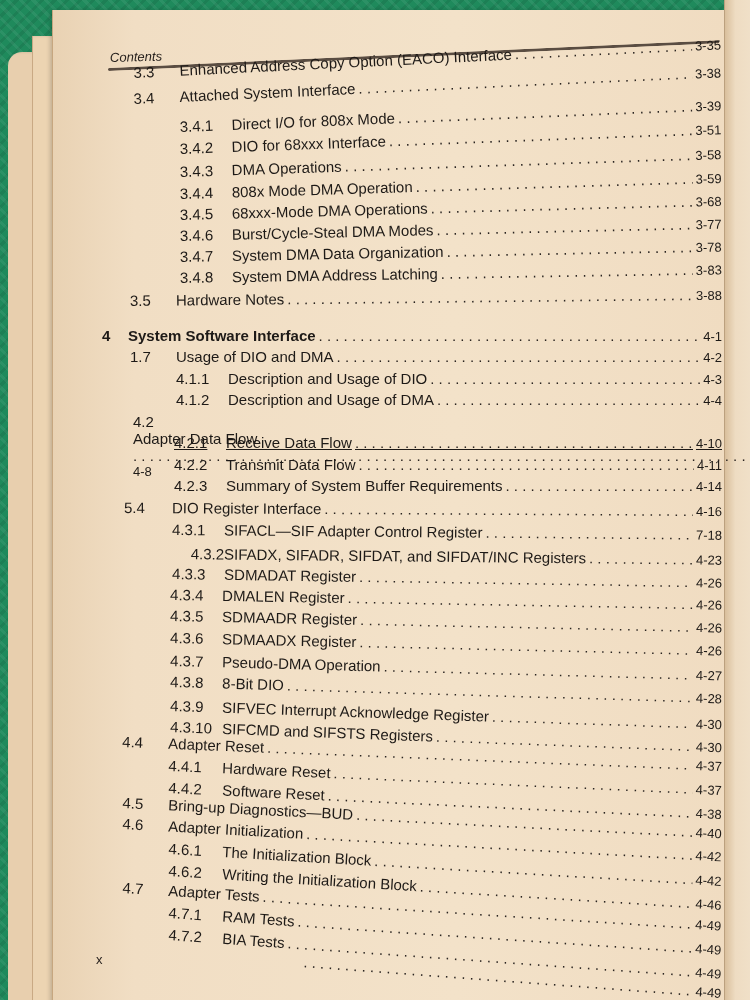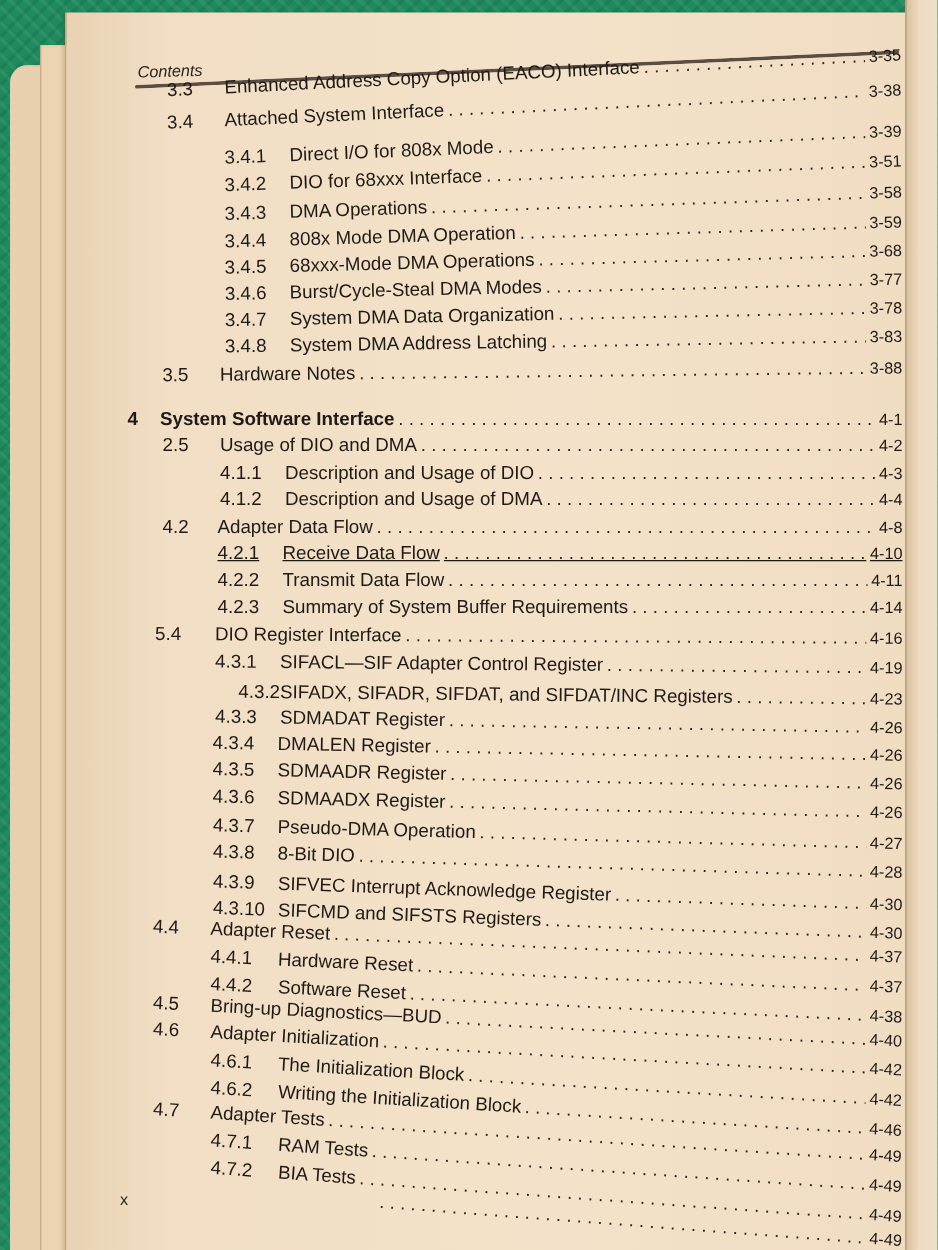--- a/index.html
+++ b/index.html
@@ -143,38 +143,38 @@
       <span class="leader"></span>
       <span class="pg">3-88</span>
     </div>
     <div class="toc-row chapter" style="left: 102px; top: 327px; width: 620px; transform: rotate(0deg);">
       <span class="num" style="width: 26px;">4</span>
       <span class="title">System Software Interface</span>
       <span class="leader"></span>
       <span class="pg">4-1</span>
     </div>
     <div class="toc-row" style="left: 130px; top: 348px; width: 592px; transform: rotate(0deg);">
-      <span class="num" style="width: 46px;">2.5</span>
+      <span class="num" style="width: 46px;">1.7</span>
       <span class="title">Usage of DIO and DMA</span>
       <span class="leader"></span>
       <span class="pg">4-2</span>
     </div>
     <div class="toc-row" style="left: 176px; top: 370px; width: 546px; transform: rotate(0deg); justify-content: space-between;">
       <span class="num" style="width: 52px;">4.1.1</span>
       <span class="title">Description and Usage of DIO</span>
       <span class="leader"></span>
       <span class="pg">4-3</span>
     </div>
     <div class="toc-row" style="left: 176px; top: 391px; width: 546px; transform: rotate(0deg);">
       <span class="num" style="width: 52px;">4.1.2</span>
       <span class="title">Description and Usage of DMA</span>
       <span class="leader"></span>
       <span class="pg">4-4</span>
     </div>
-    <div class="toc-row" style="left: 130px; top: 413px; width: 592px; transform: rotate(0deg);">
+    <div class="toc-row" style="left: 130px; top: 413px; width: 592px; transform: rotate(0deg); flex-direction: column;">
       <span class="num" style="width: 44px;">4.2</span>
       <span class="title">Adapter Data Flow</span>
       <span class="leader"></span>
       <span class="pg">4-8</span>
     </div>
     <div class="toc-row" style="left: 174px; top: 434px; width: 548px; transform: rotate(0deg); text-decoration: underline;">
       <span class="num" style="width: 52px;">4.2.1</span>
       <span class="title">Receive Data Flow</span>
       <span class="leader"></span>
       <span class="pg">4-10</span>
@@ -194,21 +194,21 @@
     <div class="toc-row" style="left: 124px; top: 499px; width: 598px; transform: rotate(0.3deg);">
       <span class="num" style="width: 48px;">5.4</span>
       <span class="title">DIO Register Interface</span>
       <span class="leader"></span>
       <span class="pg">4-16</span>
     </div>
     <div class="toc-row" style="left: 172px; top: 521px; width: 550px; transform: rotate(0.5deg);">
       <span class="num" style="width: 52px;">4.3.1</span>
       <span class="title">SIFACL—SIF Adapter Control Register</span>
       <span class="leader"></span>
-      <span class="pg">4-19</span>
+      <span class="pg">7-18</span>
     </div>
     <div class="toc-row" style="left: 172px; top: 545px; width: 550px; transform: rotate(0.6deg);">
       <span class="num" style="width: 52px; text-align: right;">4.3.2</span>
       <span class="title">SIFADX, SIFADR, SIFDAT, and SIFDAT/INC Registers</span>
       <span class="leader"></span>
       <span class="pg">4-23</span>
     </div>
     <div class="toc-row" style="left: 172px; top: 565px; width: 550px; transform: rotate(0.9deg);">
       <span class="num" style="width: 52px;">4.3.3</span>
       <span class="title">SDMADAT Register</span>

